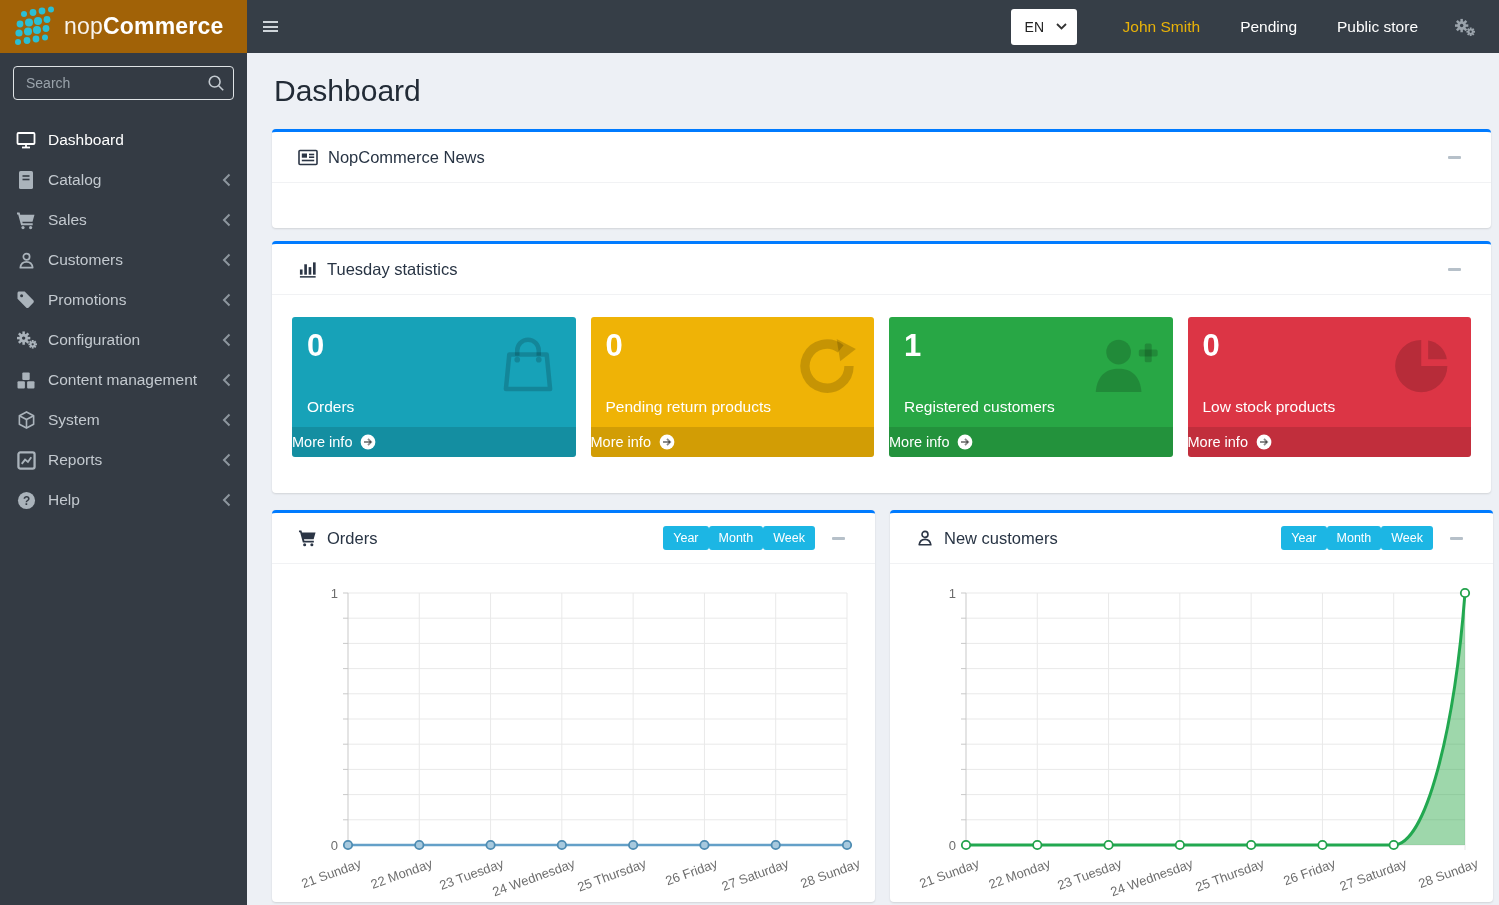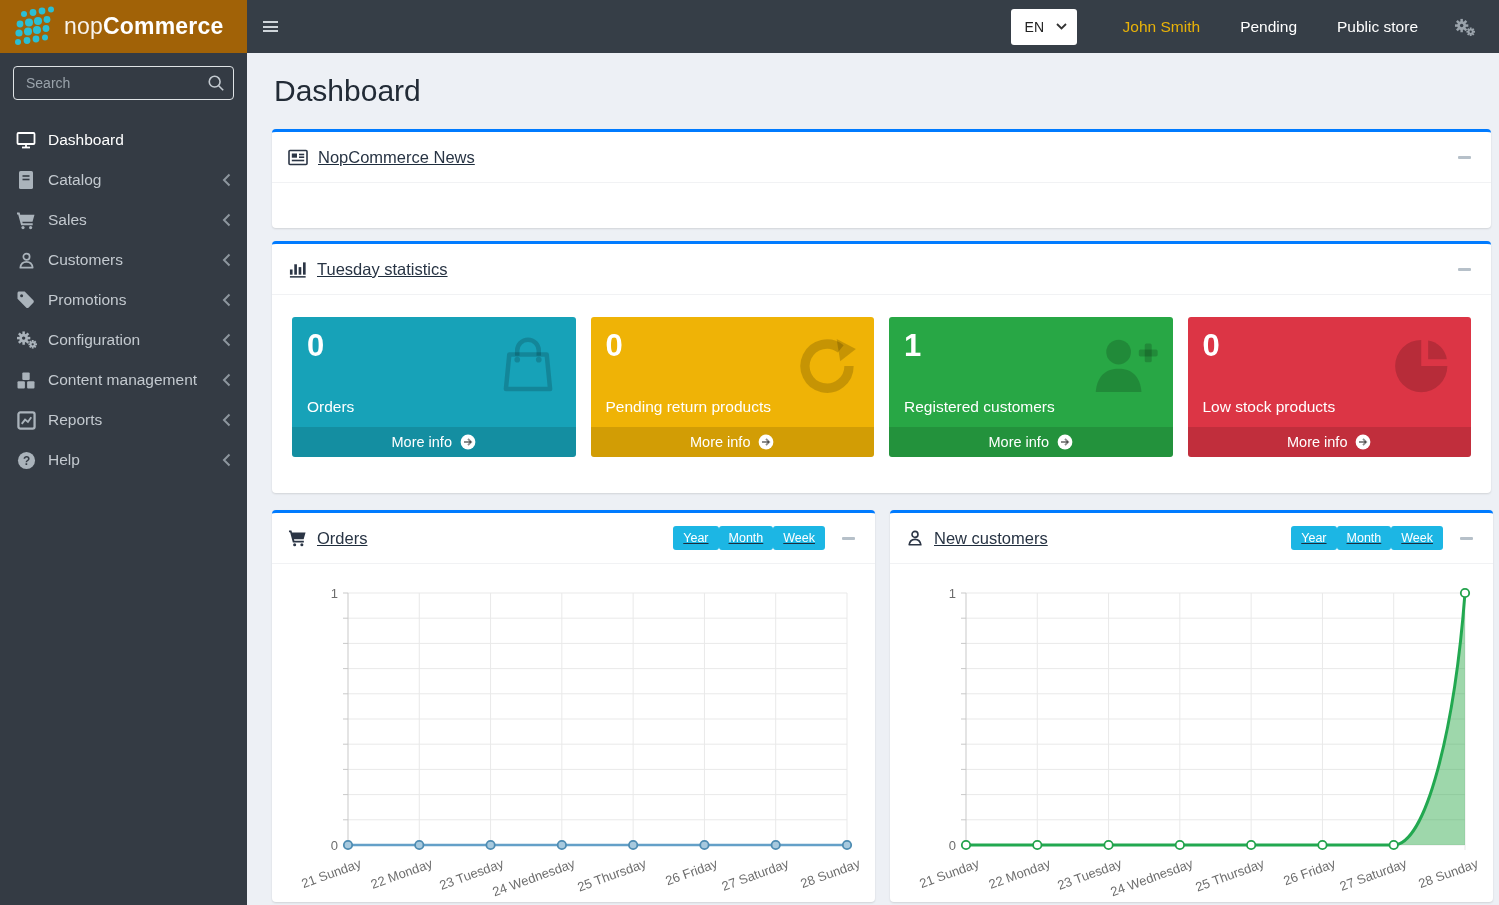--- a/index.html
+++ b/index.html
@@ -42,37 +42,37 @@
   .menu-item .mi-icon { width:22px; display:flex; justify-content:center; color:#aab3bb; margin-right:11px; flex:0 0 auto; }
   .menu-item.active { color:#ffffff; }
   .menu-item.active .mi-icon { color:#ffffff; }
   .menu-item .chev { margin-left:auto; color:#8d969e; display:flex; }
 
   
   .page-title { font-size:30px; font-weight:500; color:#222b36; margin:4px 0 21px 2px; }
 
   .panel { background:#fff; border-radius:4px; border-top:3px solid #007bff;
     box-shadow:0 1px 2px rgba(0,0,0,.12); margin-bottom:13px; }
-  .panel-header { display:flex; align-items:center; padding:13px 16px; min-height:50px;text-decoration:underline; }
+  .panel-header { display:flex; align-items:center; padding:13px 26px; min-height:50px; }
   .panel-title { display:flex; align-items:center; gap:10px; font-size:16.5px; font-weight:500; color:#283444; }
   .panel-title svg { color:#2b3545; }
   .panel-tools { margin-left:auto; display:flex; align-items:center; }
   .collapse-btn { width:22px; display:flex; justify-content:center; align-items:center; cursor:pointer; margin-left:12px; }
   .collapse-btn i { display:block; width:13px; height:3px; border-radius:1px; background:#b6c0c9; }
   .panel-body { border-top:1px solid #f1f2f4; }
   .news-body { height:46px; }
 
   
   .stats-body { padding:22px 20px 8px 20px; display:grid; grid-template-columns:repeat(4,1fr); gap:15px; }
   .small-box { border-radius:3px; color:#fff; overflow:hidden; margin-bottom:28px; position:relative; }
   .sb-inner { position:relative; height:110px; padding:11px 15px; }
   .sb-value { font-size:31px; font-weight:700; line-height:1.15; }
   .sb-label { position:absolute; left:15px; bottom:11px; font-size:15.5px; }
   .sb-icon { position:absolute; right:14px; top:16px; color:rgba(0,0,0,0.17); }
-  .sb-footer { display:flex; align-items:center; justify-content:center; gap:8px;
+  .sb-footer { display:flex; align-items:center; justify-content:flex-start; gap:8px;
     background:rgba(0,0,0,0.12); padding:7px 0; font-size:14.5px; color:#fff; cursor:pointer; }
 
   
   .charts-row { display:grid; grid-template-columns:1fr 1fr; gap:15px; margin-top:17px; }
   .chart-btn { background:#1cb6e4; color:#fff; font-size:12.5px; padding:5px 10px;
     border:none; border-radius:3px; cursor:pointer; font-family:"Liberation Sans", sans-serif; }
   .chart-body { padding:7px 14px 0 14px; height:339px; }
   svg text { font-family:"Liberation Sans", sans-serif; }
 </style>
 </head>
@@ -261,20 +261,35 @@
             </svg>
         </span>
         <span>Content management</span>
         <span class="chev">
             <svg width="9" height="14" viewBox="0 0 9 14">
               <polyline points="7.5,1.5 2,7 7.5,12.5" fill="none" stroke="currentColor" stroke-width="2"></polyline>
             </svg>
           </span>
       </li>
 
+      <li class="menu-item">
+        <span class="mi-icon">
+          <svg width="19" height="20" viewBox="0 0 20 20" fill="none" stroke="currentColor" stroke-width="1.7" stroke-linejoin="round">
+              <polygon points="10,1.5 17.5,5.5 17.5,14.5 10,18.5 2.5,14.5 2.5,5.5"></polygon>
+              <polyline points="2.5,5.5 10,9.5 17.5,5.5"></polyline>
+              <line x1="10" y1="9.5" x2="10" y2="18.5"></line>
+            </svg>
+        </span>
+        <span>System</span>
+        <span class="chev">
+            <svg width="9" height="14" viewBox="0 0 9 14">
+              <polyline points="7.5,1.5 2,7 7.5,12.5" fill="none" stroke="currentColor" stroke-width="2"></polyline>
+            </svg>
+          </span>
+      </li>
 
       <li class="menu-item">
         <span class="mi-icon">
           <svg width="19" height="19" viewBox="0 0 20 20" fill="none" stroke="currentColor">
               <rect x="1.5" y="1.5" width="17" height="17" rx="2" stroke-width="2.4"></rect>
               <polyline points="5,13.5 8.5,9 11.5,11.5 15,6.5" stroke-width="2"></polyline>
             </svg>
         </span>
         <span>Reports</span>
         <span class="chev">

